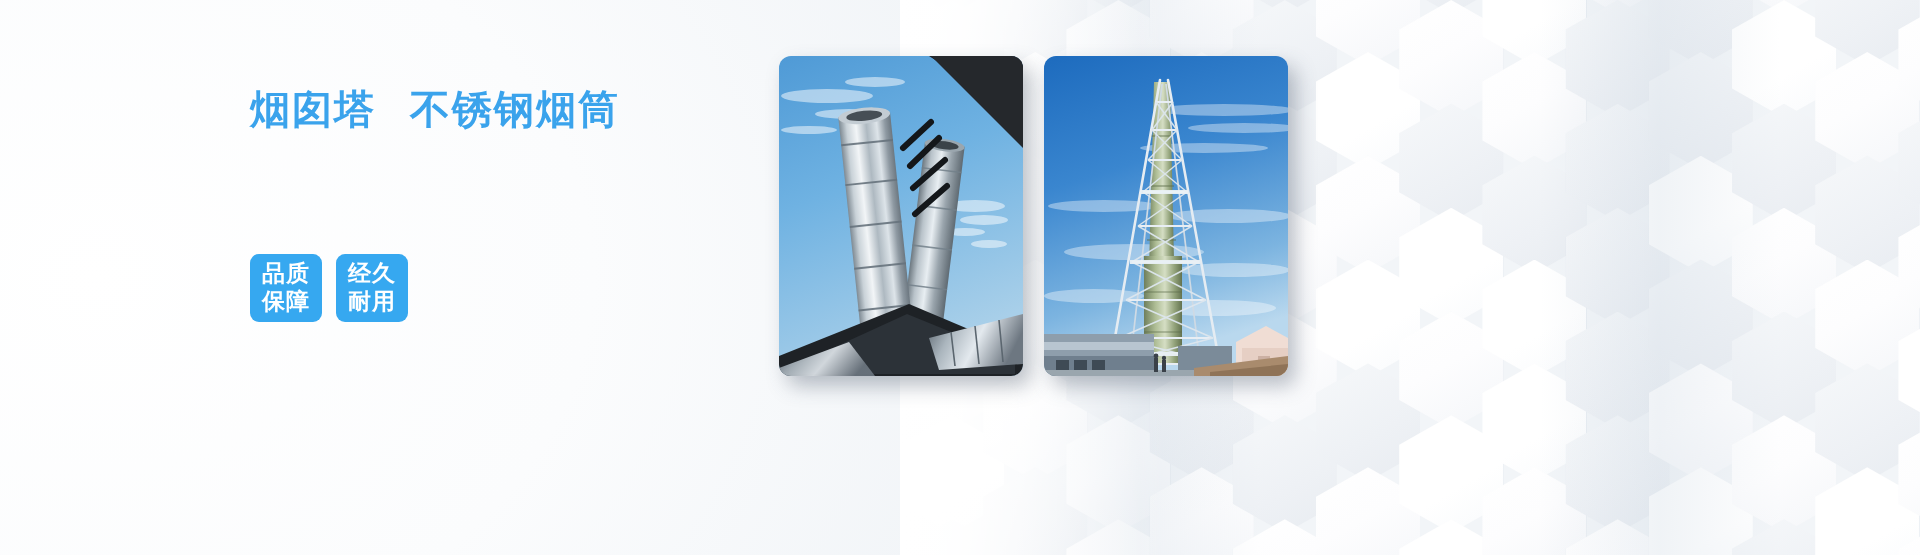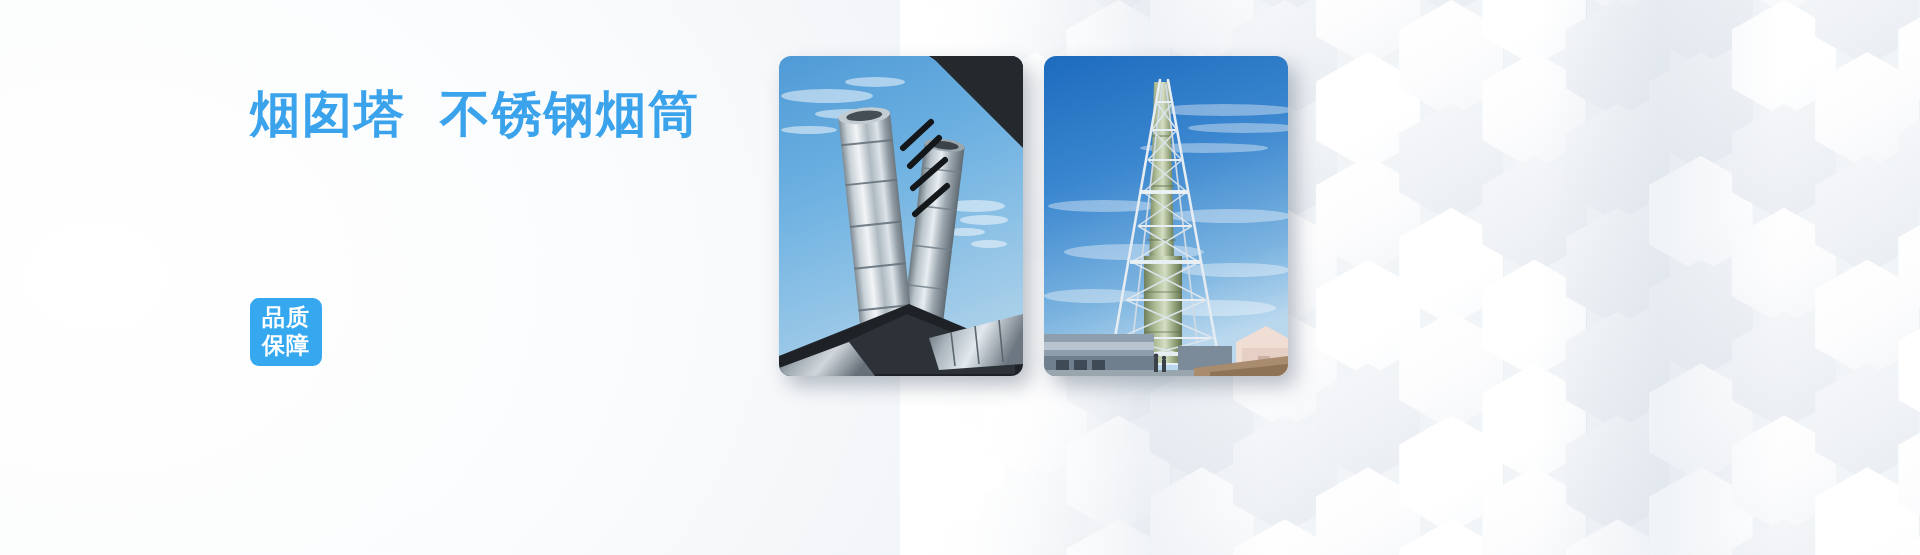--- a/index.html
+++ b/index.html
@@ -66,21 +66,21 @@
     top:0;
     width:620px;
     height:555px;
     z-index:20;
   }
 
   .headline {
     position:absolute;
     top:88px;
     left:0;
-    font-size:50px;
+    font-size:40px;
     line-height:1.05;
     font-weight:bold;
     color:#3aa3ec;
     letter-spacing:2px;
     white-space:nowrap;
     font-family:"DejaVu Sans","Liberation Sans",sans-serif;
   }
   .headline .gap { display:inline-block; width:34px; }
 
   
@@ -109,21 +109,20 @@
     font-family:"DejaVu Sans","Liberation Sans",sans-serif;
   }
 
   
   .features {
     position:absolute;
     top:254px;
     left:0;
     display:flex;
     gap:14px;
-    margin-top:44px;
   }
   .chip {
     width:72px;
     height:68px;
     border-radius:9px;
     background:#36a8f0;
     display:flex;
     flex-direction:column;
     align-items:center;
     justify-content:center;
@@ -257,20 +256,24 @@
     <div class="headline">
       <span>烟囱塔</span><span class="gap"></span><span>不锈钢烟筒</span>
     </div>
 
 
     <div class="features" id="features">
         <div class="chip">
           <span>品质</span>
           <span>保障</span>
         </div>
+        <div class="chip">
+          <span>经久</span>
+          <span>耐用</span>
+        </div>
       </div>
 
   </div>
 
   <div class="photo photo-1">
     <svg viewBox="0 0 244 320" preserveAspectRatio="xMidYMid slice">
       <defs>
         <linearGradient id="sky1" x1="0" y1="0" x2="0.3" y2="1">
           <stop offset="0%" stop-color="#4f9ad6"></stop>
           <stop offset="45%" stop-color="#6fb2e2"></stop>

